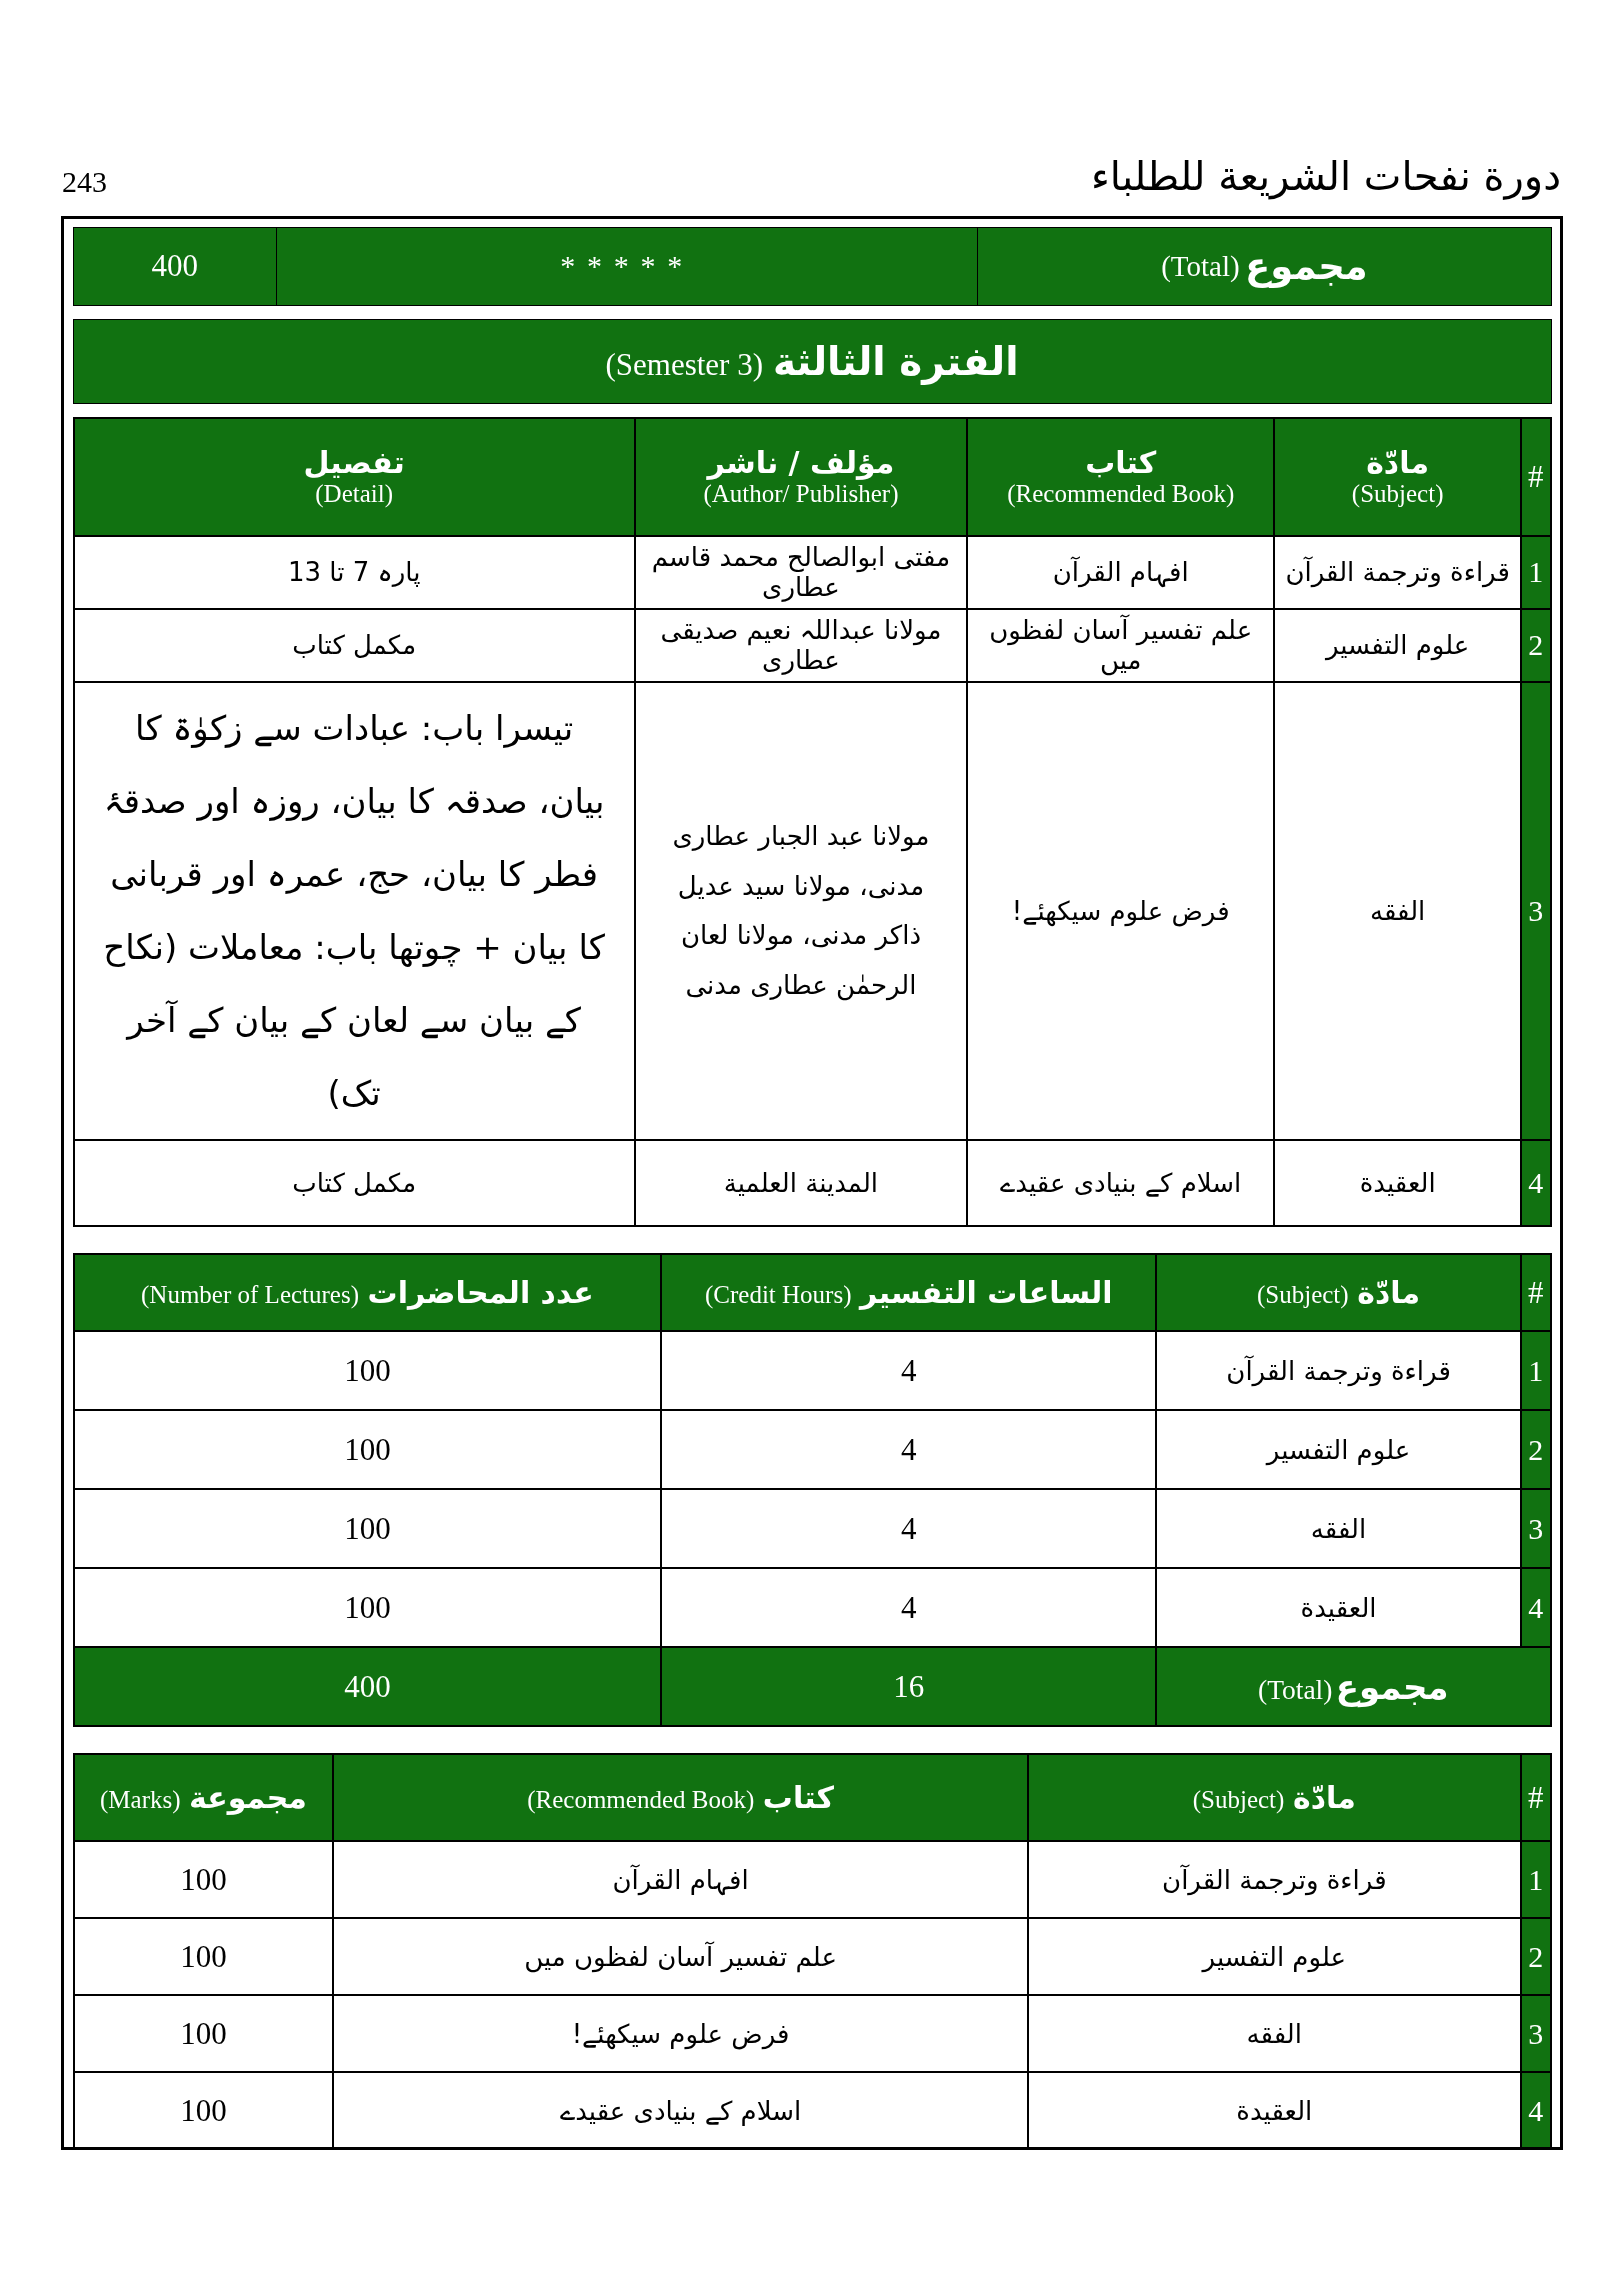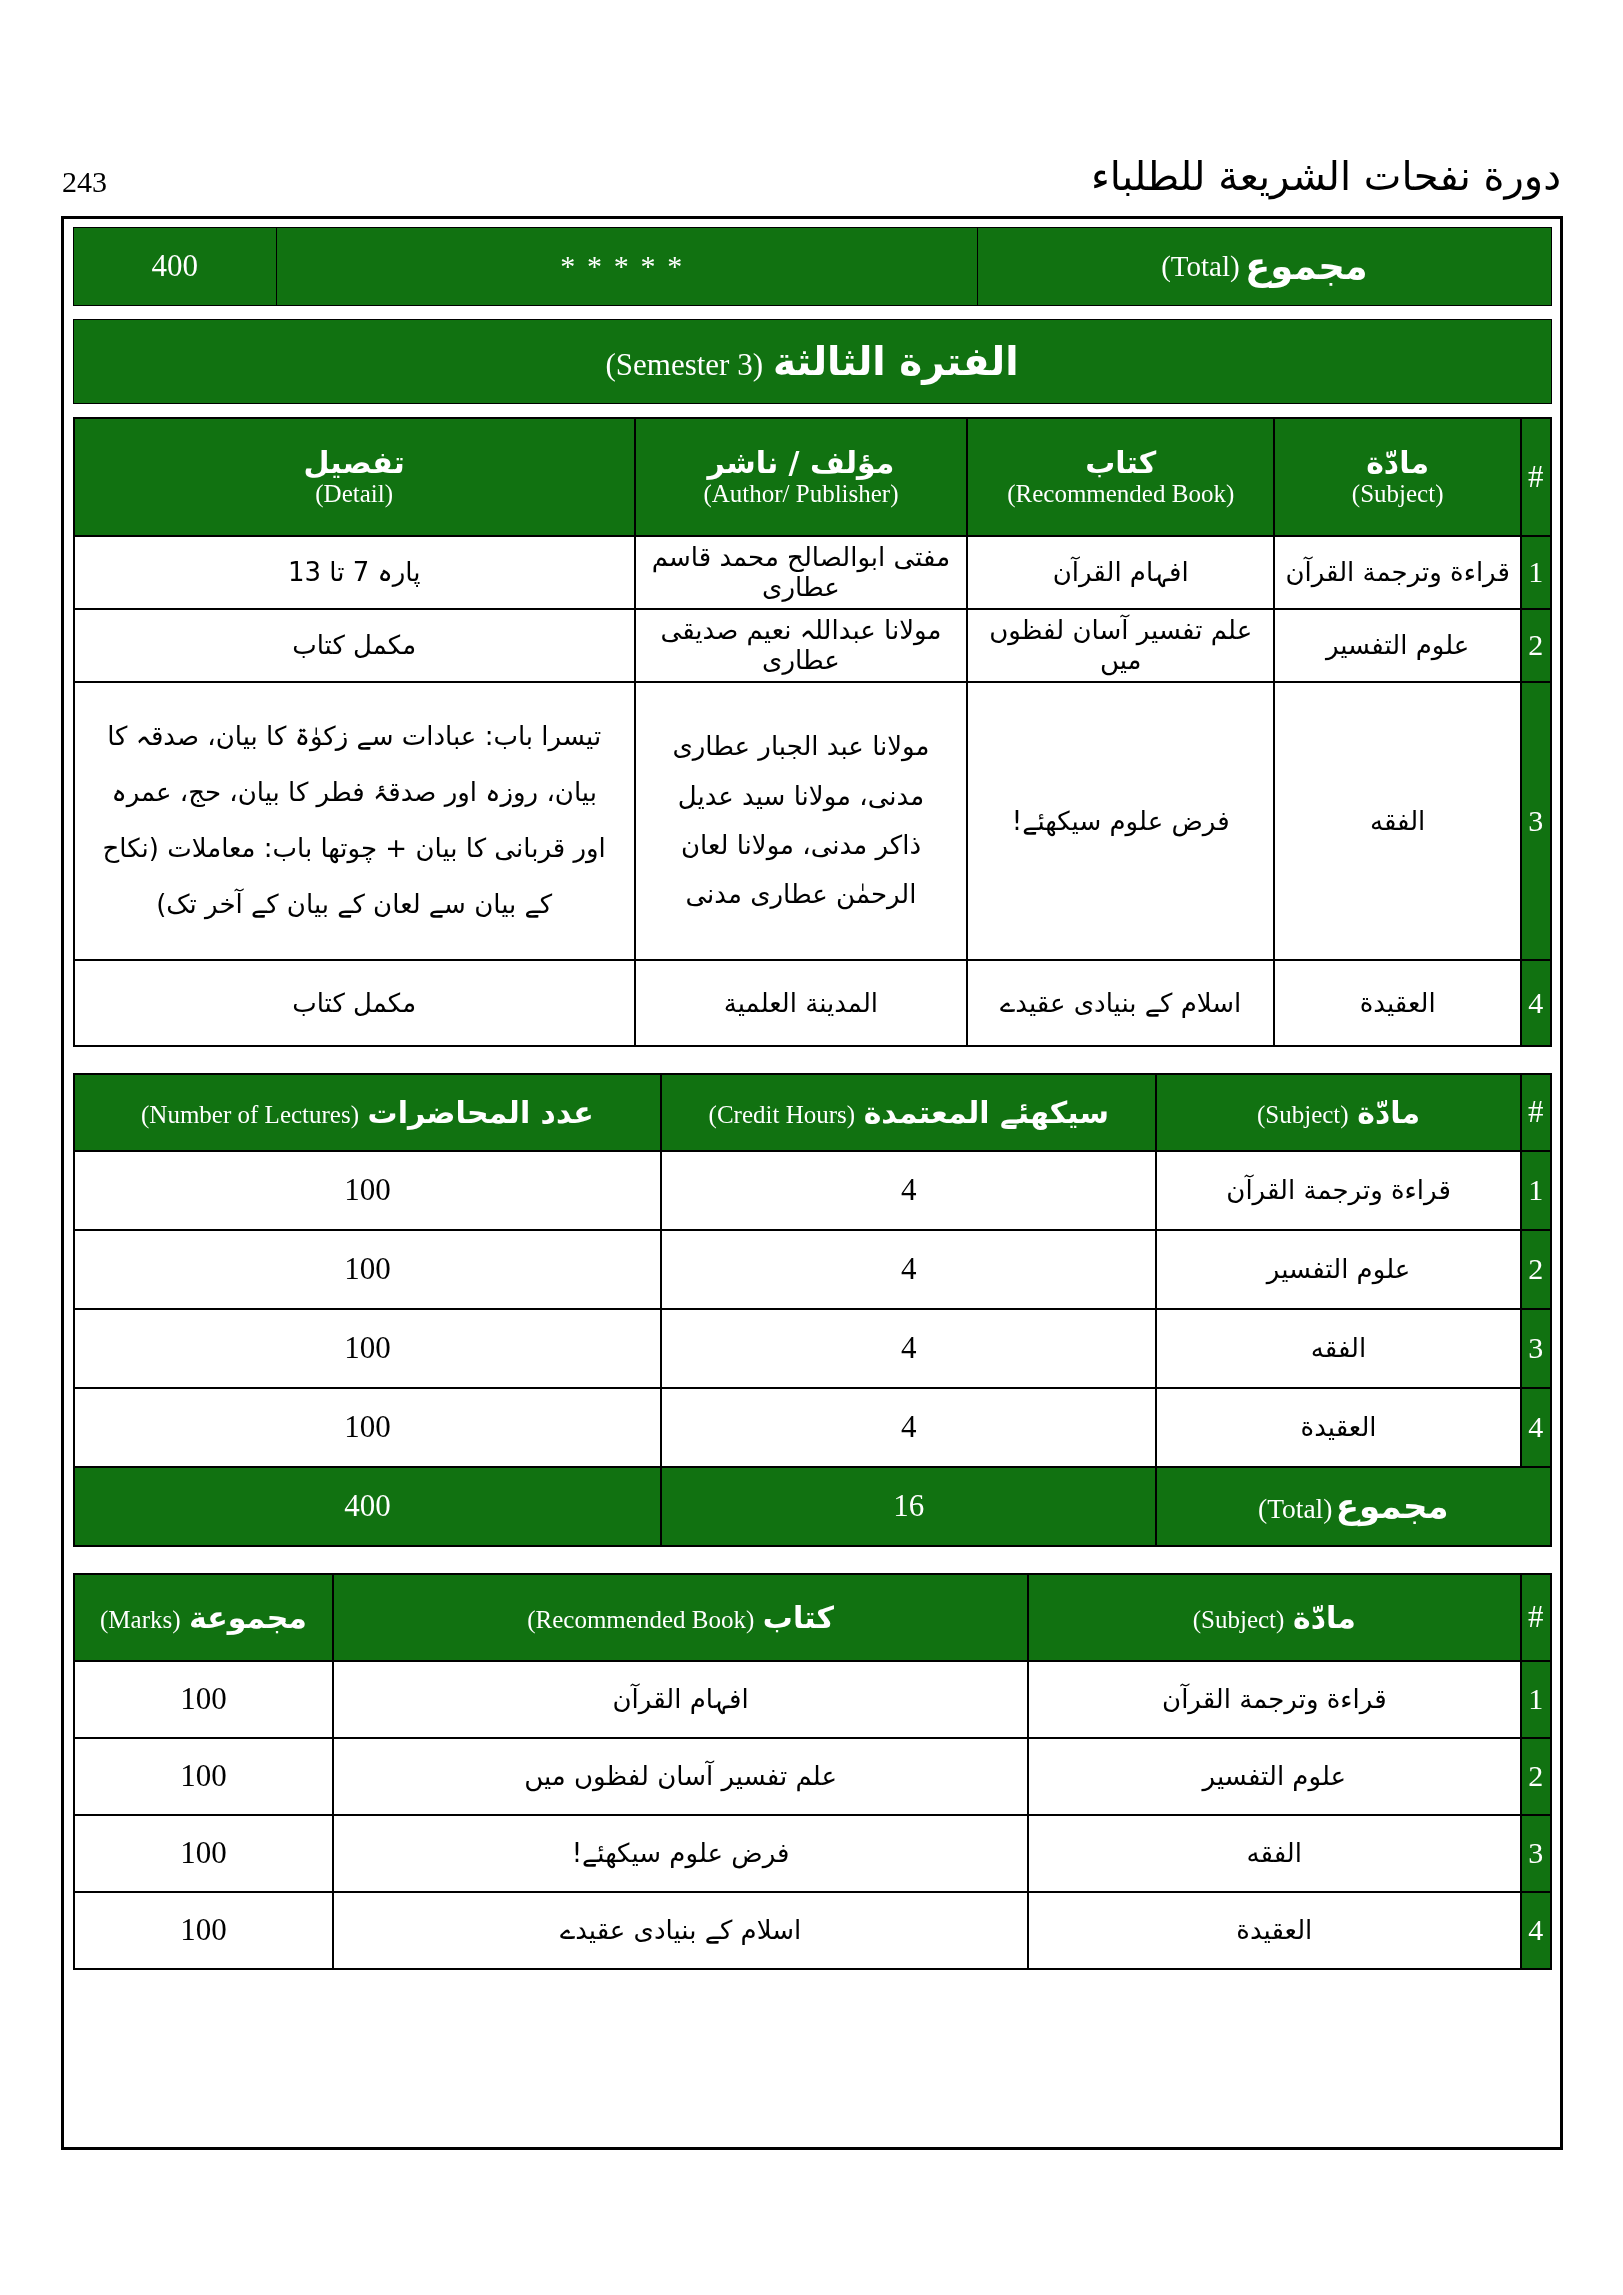--- a/index.html
+++ b/index.html
@@ -62,21 +62,21 @@
   th.serial { font-size:31px; font-family:"Liberation Serif", serif; }
 
   
   .t-sem col.c-serial{width:2%;} .t-sem col.c-subject{width:16.7%;}
   .t-sem col.c-book{width:20.8%;} .t-sem col.c-author{width:22.5%;}
   .t-sem col.c-detail{width:38%;}
   .t-sem th{height:118px;}
   .t-sem .r-std td{height:73px;}
   .t-sem .r-tall td{height:278px;}
   .t-sem .r-last td{height:86px;}
-  .t-sem td.detail-long{font-size:26px; line-height:2.15; padding:9px 26px;}
+  .t-sem td.detail-long{font-size:34px; line-height:2.15; padding:9px 26px;}
   .t-sem td.author-long{font-size:26px; line-height:1.9; padding:6.5px 15.7px;}
 
   
   .t-scheme col.c-serial{width:2%;} .t-scheme col.c-subject{width:24.7%;}
   .t-scheme col.c-credit{width:33.5%;} .t-scheme col.c-lect{width:39.8%;}
   .t-scheme th{height:77px;}
   .t-scheme td{height:79px;}
   .t-scheme .total td{height:79px;}
   .t-scheme .total .lbl .ar-inline{font-size:34px; font-weight:bold;}
   .t-scheme .total .lbl .en-inline{font-size:27.5px; font-family:"Liberation Serif", serif;}
@@ -193,21 +193,21 @@
           <col class="c-lect">
       </colgroup>
       <tbody>
           <tr>
         <th class="serial green-bg">#</th>
         <th class="green-bg">
           <span class="ar-inline">مادّة</span>
           <span class="en-inline">(Subject)</span>
         </th>
         <th class="green-bg">
-          <span class="ar-inline">سیکھئے المعتمدة</span>
+          <span class="ar-inline">الساعات التفسير</span>
           <span class="en-inline">(Credit Hours)</span>
         </th>
         <th class="green-bg">
           <span class="ar-inline">عدد المحاضرات</span>
           <span class="en-inline">(Number of Lectures)</span>
         </th>
       </tr>
       <tr>
         <td class="serial green-bg">1</td>
         <td class="ar-text">قراءة وترجمة القرآن</td>

